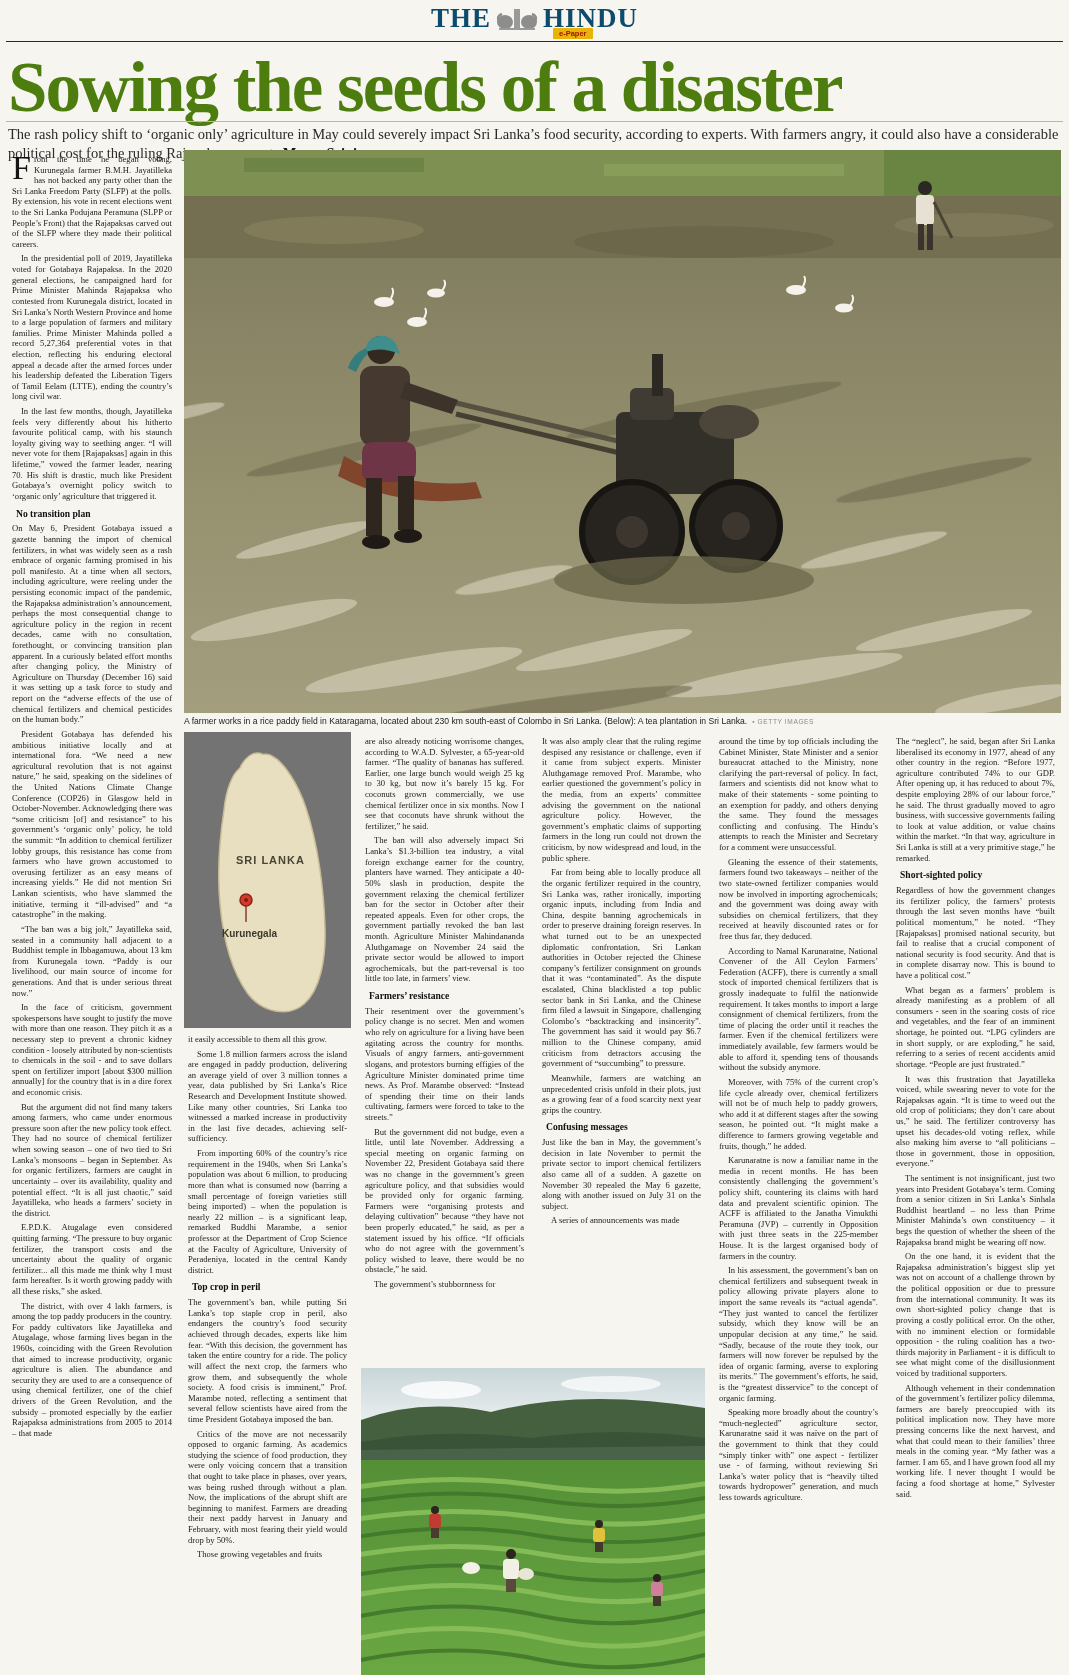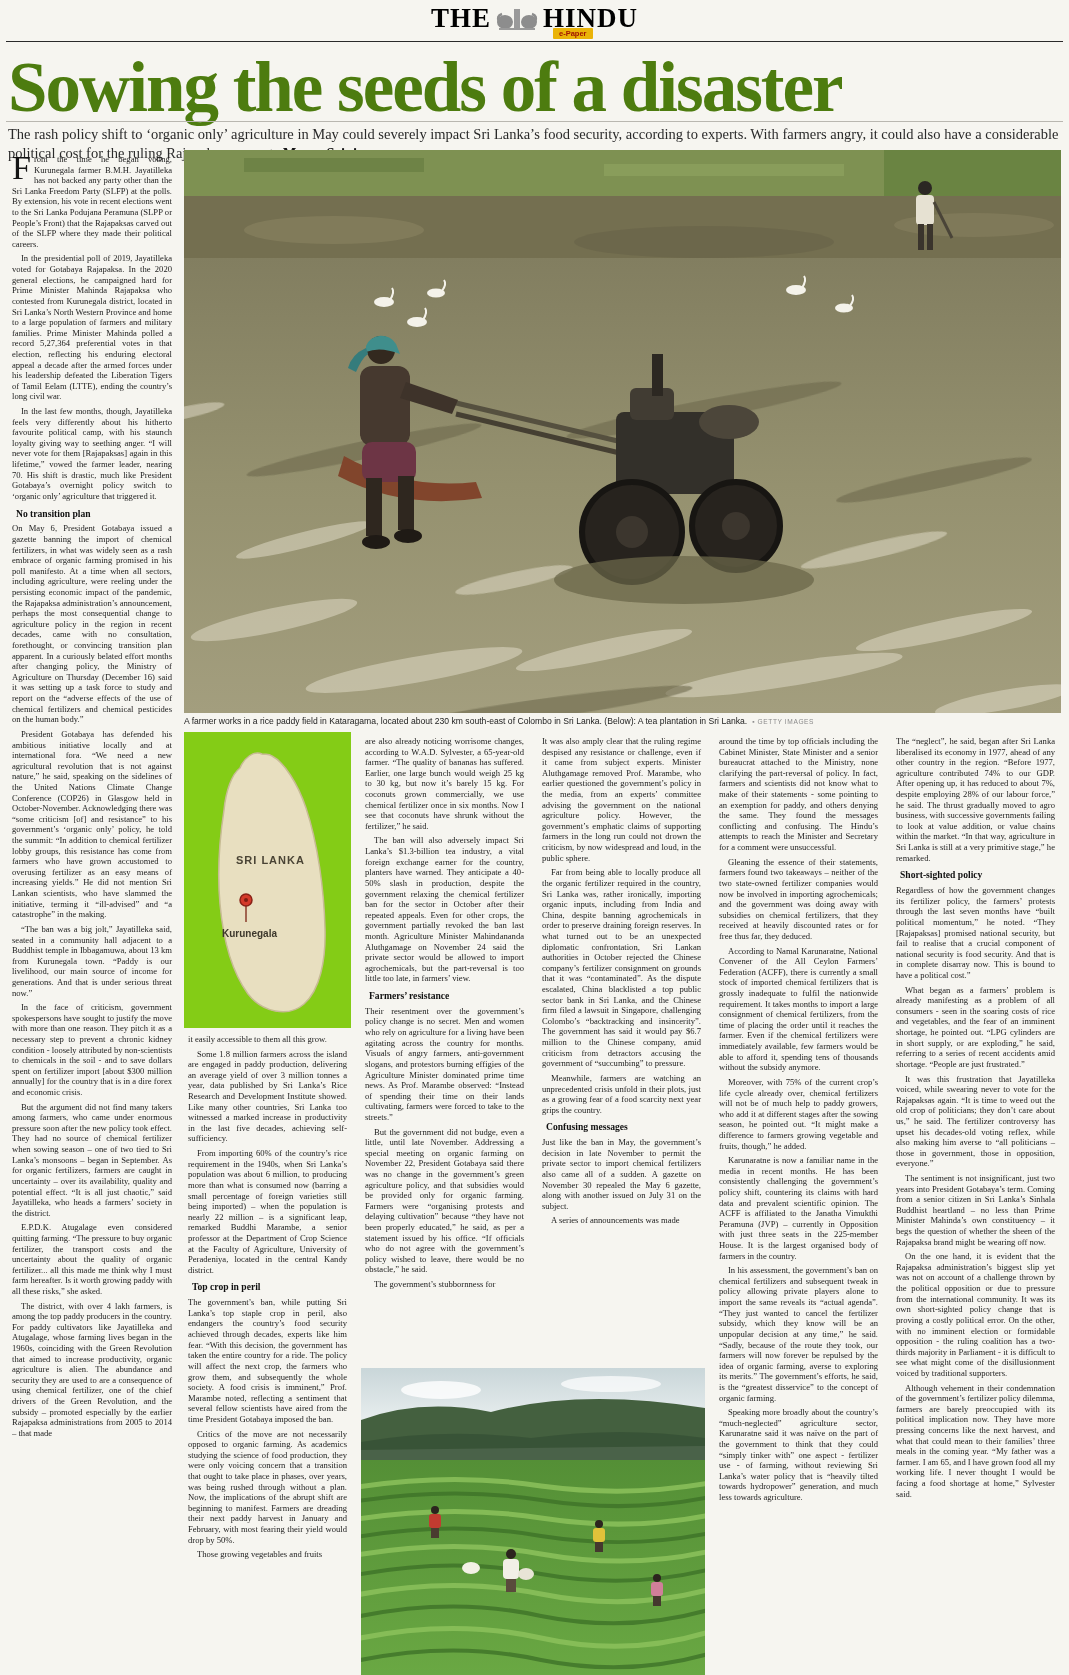--- a/index.html
+++ b/index.html
@@ -4,21 +4,21 @@
 <style>
   html,body{margin:0;padding:0;}
   body{
     width:1069px;height:1675px;position:relative;
     background:#f6f5f0;color:#1b1b1b;
     font-family:"Liberation Serif", serif;
     overflow:hidden;
   }
   
   #masthead{position:absolute;top:3px;left:0;width:100%;text-align:center;}
-  .mast-word{font-family:"Liberation Serif",serif;font-weight:bold;font-size:27px;letter-spacing:1px;color:#000000;vertical-align:middle;}
+  .mast-word{font-family:"Liberation Serif",serif;font-weight:bold;font-size:27px;letter-spacing:1px;color:#0c4a6e;vertical-align:middle;}
   .crest{display:inline-block;width:44px;height:24px;vertical-align:middle;margin:0 4px;}
   #epaper-badge{
     position:absolute;top:28px;left:553px;
     background:#eab308;color:#a01500;
     font-family:"Liberation Sans",sans-serif;font-weight:bold;font-size:7.5px;
     padding:1px 6px;border-radius:1px;
   }
   #rule-top{position:absolute;top:41px;left:6px;width:1057px;height:1px;background:#2a2a2a;}
   
   #headline{
@@ -52,21 +52,21 @@
   #col5{left:715px;top:732px;width:167px;height:943px;}
   #col6{left:892px;top:732px;width:167px;height:943px;}
   
   #main-photo{position:absolute;left:184px;top:150px;width:877px;height:563px;}
   #main-photo svg{display:block;width:100%;height:100%;}
   #caption{
     position:absolute;left:184px;top:716px;width:877px;
     font-family:"Liberation Sans",sans-serif;font-size:8.6px;color:#222;
   }
   #caption .credit{font-size:6.6px;color:#8a8a8a;letter-spacing:.6px;margin-left:5px;}
-  #map-box{position:absolute;left:184px;top:732px;width:167px;height:296px;background:#84cc16;}
+  #map-box{position:absolute;left:184px;top:732px;width:167px;height:296px;background:#737373;}
   #map-box svg{display:block;width:100%;height:100%;}
   #tea-photo{position:absolute;left:361px;top:1368px;width:344px;height:307px;}
   #tea-photo svg{display:block;width:100%;height:100%;}
 </style>
 </head>
 <body>
 
 <div id="masthead">
   <span class="mast-word">THE</span><span class="crest">
     <svg viewBox="0 0 44 24">

